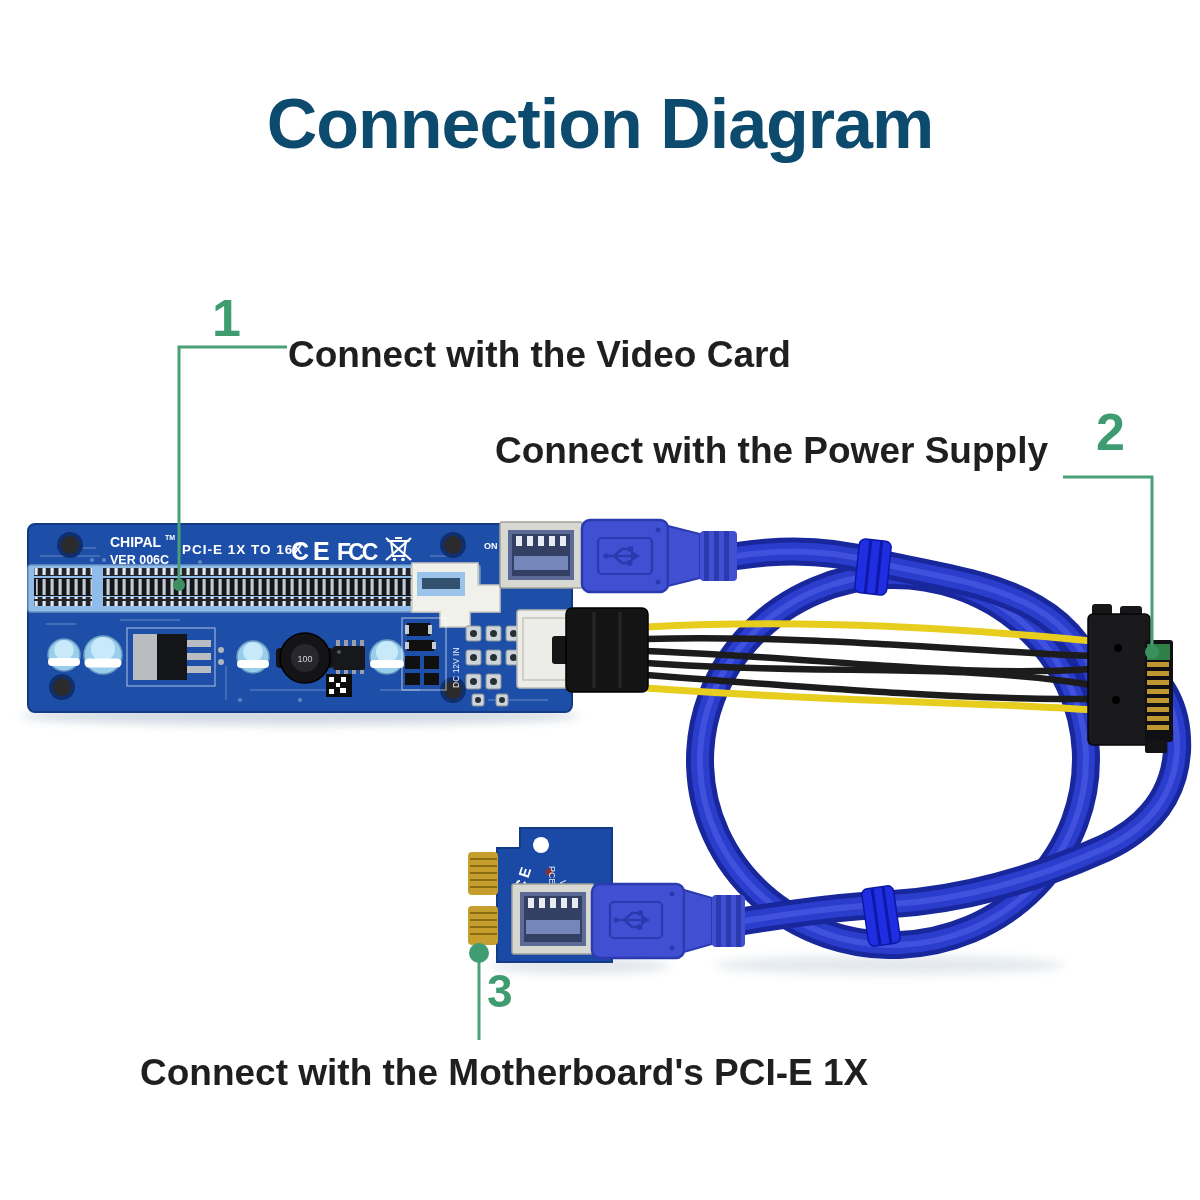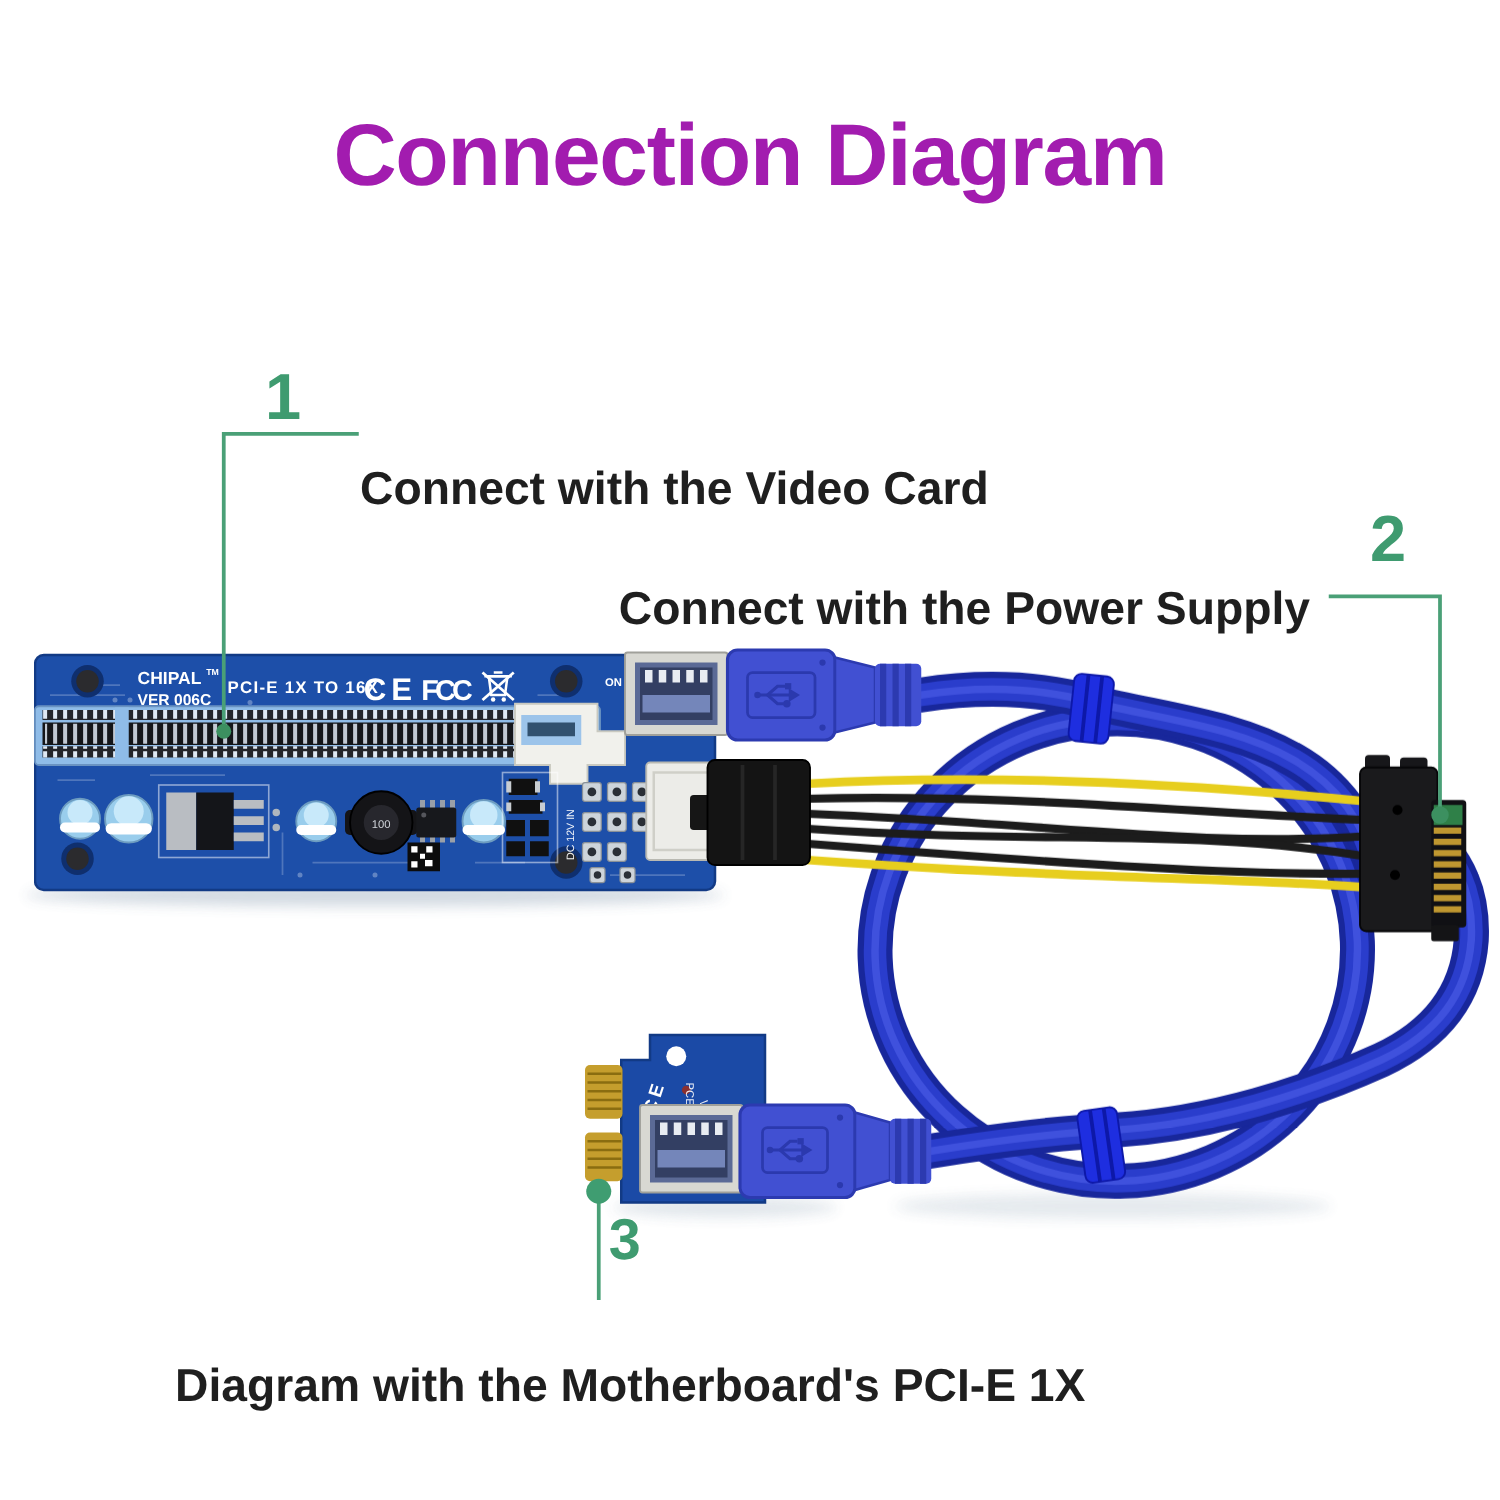--- a/index.html
+++ b/index.html
@@ -1,26 +1,26 @@
 <!DOCTYPE html>
 <html><head>
 <meta charset="utf-8">
 <style>
   html,body{margin:0;padding:0;background:#ffffff;}
   .stage{position:relative;width:1200px;height:1200px;background:#ffffff;overflow:hidden;
          font-family:"Liberation Sans", sans-serif;}
   .stage svg{position:absolute;left:0;top:0;z-index:1;}
   .txt{position:absolute;z-index:2;white-space:nowrap;}
   .title{left:0;right:0;top:84px;text-align:center;font-size:70px;font-weight:700;
-         color:#a21caf;letter-spacing:-1px;}
+         color:#0c4a6e;letter-spacing:-1px;}
   .callout-num{color:#3f9b70;font-weight:600;font-size:52px;line-height:1;}
   .n1{left:212px;top:292px;}
   .n2{left:1096px;top:406px;}
   .n3{left:487px;top:968px;font-size:46px;}
-  .callout-label{color:#1f1f1f;font-weight:600;font-size:37px;line-height:1;margin-top:36px;}
+  .callout-label{color:#1f1f1f;font-weight:600;font-size:37px;line-height:1;}
   .t1{left:288px;top:336px;}
   .t2{right:152px;top:432px;}
   .t3{left:140px;top:1054px;}
 </style>
 </head>
 <body>
 
 <div class="stage">
 
 <svg width="1200" height="1200" viewBox="0 0 1200 1200">
@@ -362,15 +362,15 @@
 
 <div class="txt title">Connection Diagram</div>
 
 <div class="txt callout-num n1">1</div>
 <div class="txt callout-label t1">Connect with the Video Card</div>
 
 <div class="txt callout-num n2">2</div>
 <div class="txt callout-label t2">Connect with the Power Supply</div>
 
 <div class="txt callout-num n3">3</div>
-<div class="txt callout-label t3">Diagram with the Motherboard's PCI-E 1X</div>
+<div class="txt callout-label t3">Connect with the Motherboard's PCI-E 1X</div>
 
 </div>
 
 </body></html>

